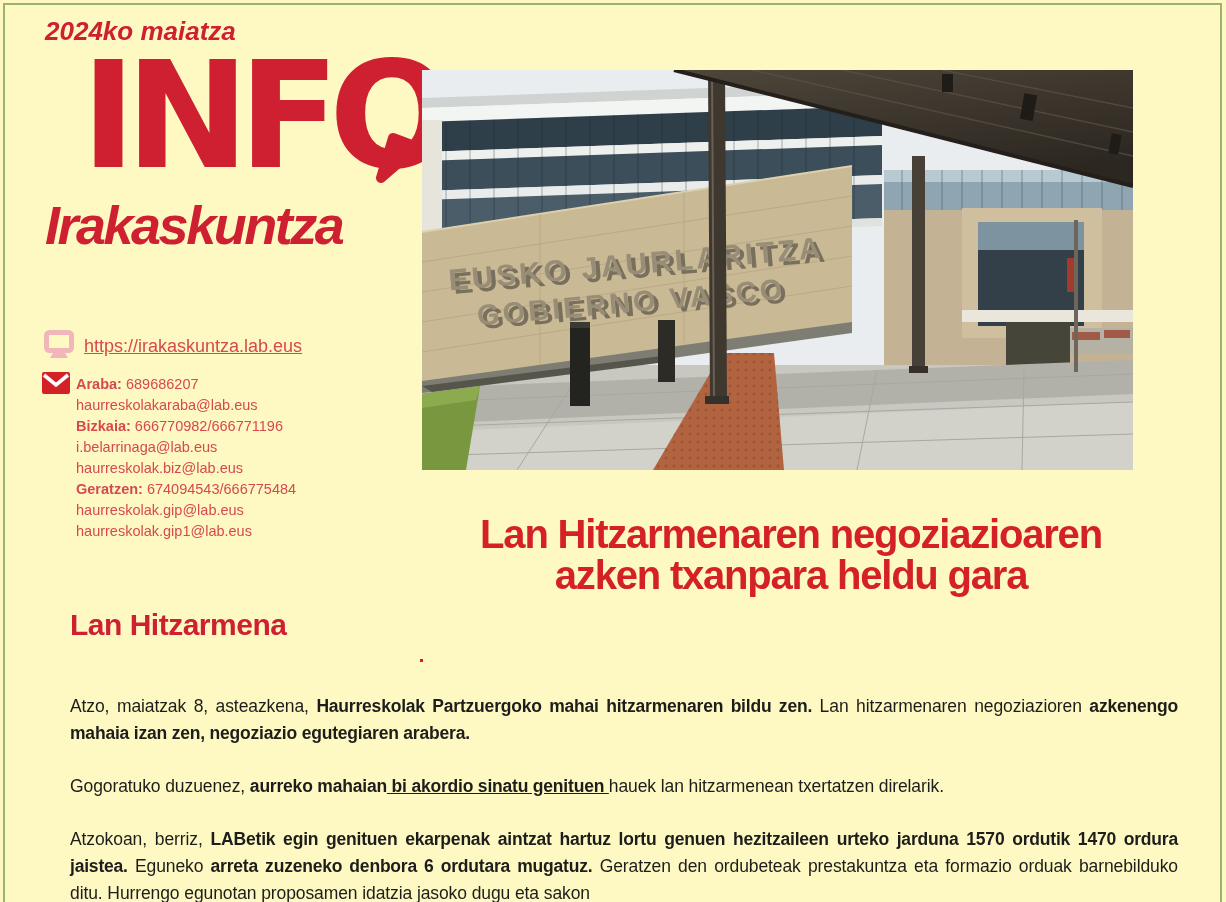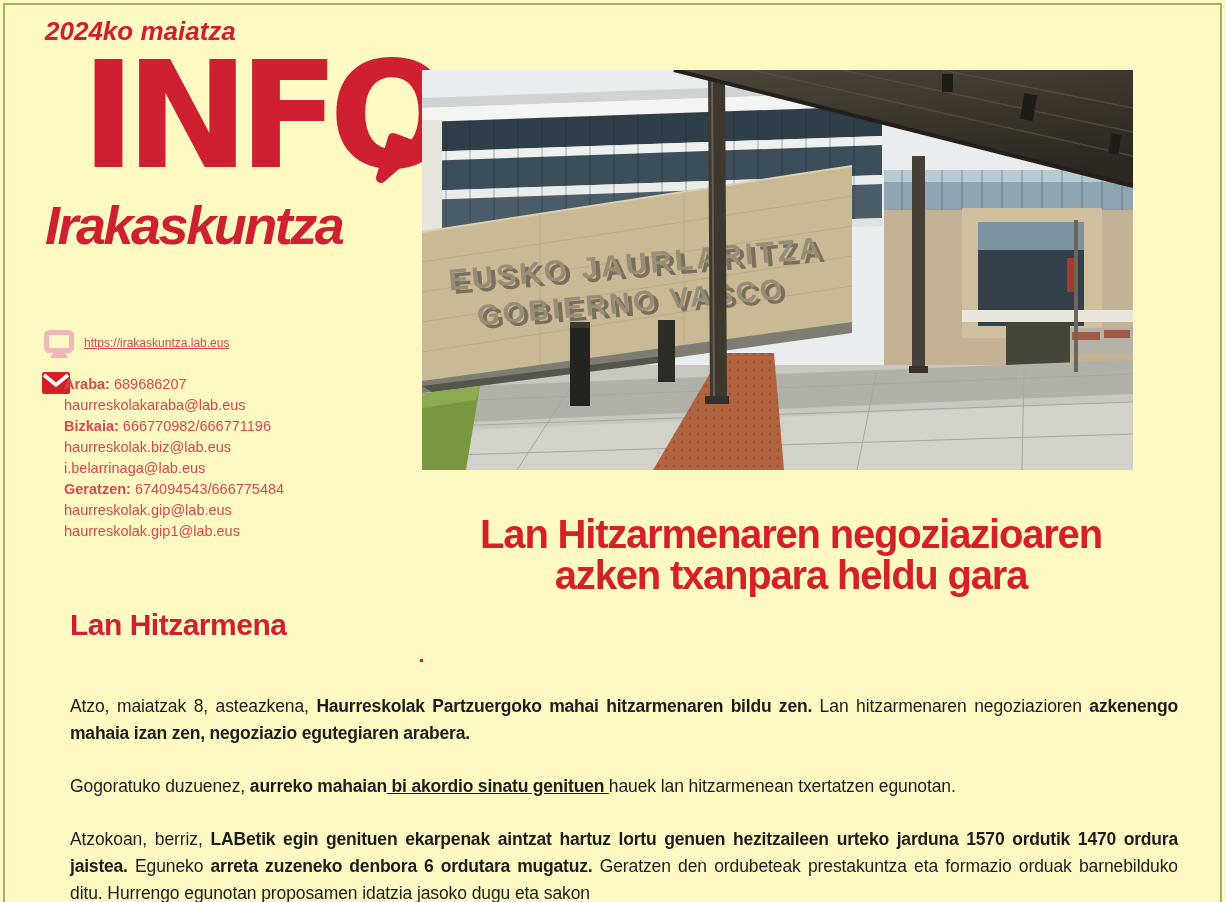--- a/index.html
+++ b/index.html
@@ -22,24 +22,24 @@
   .logo{position:absolute;left:40px;top:42px;width:380px;height:150px;color:var(--brand-red);
         font-family:"DejaVu Sans","Liberation Sans",sans-serif;font-weight:800;
         font-size:148px;line-height:148px;letter-spacing:-0.072em;margin-left:41px;}
   .logo-comma{position:absolute;left:292px;top:90px;}
   .title-primary{position:absolute;left:45px;top:194px;font-size:54px;font-weight:700;
         font-style:italic;letter-spacing:-2.5px;color:var(--brand-red);}
   .title-secondary{position:absolute;left:45px;top:243px;font-size:35px;font-weight:700;
         font-style:italic;letter-spacing:-1px;line-height:37px;color:var(--brand-red);}
 
   .contact-web{position:absolute;left:44px;top:330px;}
-  .web-link{position:absolute;left:84px;top:336px;font-size:12px;color:var(--contact-red);
+  .web-link{position:absolute;left:84px;top:336px;font-size:18px;color:var(--contact-red);
         text-decoration:underline;}
   .contact-mail-icon{position:absolute;left:42px;top:372px;}
-  .contact-lines{position:absolute;left:64px;top:374px;font-size:14.5px;line-height:21px;
+  .contact-lines{position:absolute;left:76px;top:374px;font-size:14.5px;line-height:21px;
         color:var(--contact-red);}
   .contact-lines .b{font-weight:700;}
 
   
   .photo{position:absolute;left:422px;top:70px;width:711px;height:400px;overflow:hidden;}
   .photo svg{display:block;width:100%;height:100%;}
 
   
   .headline{position:absolute;left:420px;top:514px;width:742px;text-align:center;
         color:var(--headline-red);font-weight:700;font-size:40px;line-height:41px;
@@ -84,22 +84,22 @@
   <div class="contact-mail-icon">
     <svg width="28" height="22" viewBox="0 0 28 22">
       <rect x="0" y="0" width="28" height="22" rx="2" fill="#d42127"></rect>
       <path d="M2 3 L14 13 L26 3" fill="none" stroke="#ffffff" stroke-width="3.6"></path>
     </svg>
   </div>
   <div class="contact-lines">
     <div><span class="b">Araba: </span><span>689686207</span></div>
     <div><span>haurreskolakaraba@lab.eus</span></div>
     <div><span class="b">Bizkaia: </span><span>666770982/666771196</span></div>
+    <div><span>i.belarrinaga@lab.eus</span></div>
     <div><span>haurreskolak.biz@lab.eus</span></div>
-    <div><span>i.belarrinaga@lab.eus</span></div>
     <div><span class="b">Geratzen: </span><span>674094543/666775484</span></div>
     <div><span>haurreskolak.gip@lab.eus</span></div>
     <div><span>haurreskolak.gip1@lab.eus</span></div>
   </div>
 
   <div class="photo">
     <svg viewBox="0 0 711 400" preserveAspectRatio="none">
       <defs>
         <linearGradient id="canopyG" x1="0" y1="0" x2="0.6" y2="1">
           <stop offset="0" stop-color="#4e463a"></stop>
@@ -218,16 +218,16 @@
   <div class="headline">
     <div>Lan Hitzarmenaren negoziazioaren</div>
     <div>azken txanpara heldu gara</div>
   </div>
 
   <div class="section-title">Lan Hitzarmena</div>
   <div class="stray-dot"></div>
 
   <div class="article">
     <p><span>Atzo, maiatzak 8, asteazkena, </span><span class="b">Haurreskolak Partzuergoko mahai hitzarmenaren bildu zen.</span><span> Lan hitzarmenaren negoziazioren </span><span class="b">azkenengo mahaia izan zen, negoziazio egutegiaren arabera.</span></p>
-    <p><span>Gogoratuko duzuenez, </span><span class="b">aurreko mahaian</span><span class="b u"> bi akordio sinatu genituen </span><span> hauek lan hitzarmenean txertatzen egunotan.</span></p>
+    <p><span>Gogoratuko duzuenez, </span><span class="b">aurreko mahaian</span><span class="b u"> bi akordio sinatu genituen </span><span> hauek lan hitzarmenean txertatzen direlarik.</span></p>
     <p><span>Atzokoan, berriz, </span><span class="b">LABetik egin genituen ekarpenak aintzat hartuz lortu genuen hezitzaileen urteko jarduna 1570 ordutik 1470 ordura jaistea.</span><span> Eguneko </span><span class="b">arreta zuzeneko denbora 6 ordutara mugatuz.</span><span> Geratzen den ordubeteak prestakuntza eta formazio orduak barnebilduko ditu.  Hurrengo egunotan proposamen idatzia jasoko dugu eta sakon</span></p>
   </div>
 </div>
 
 </body></html>

